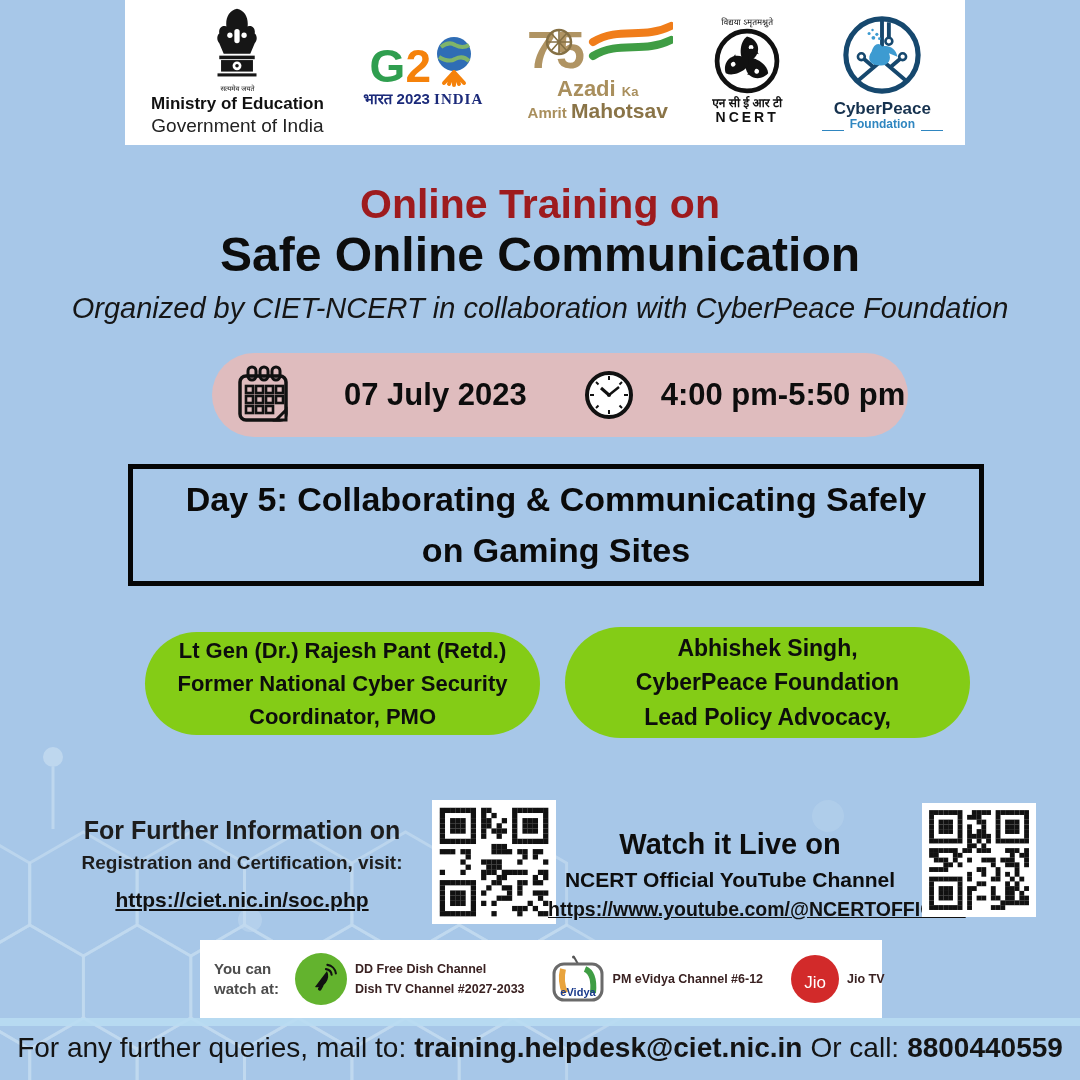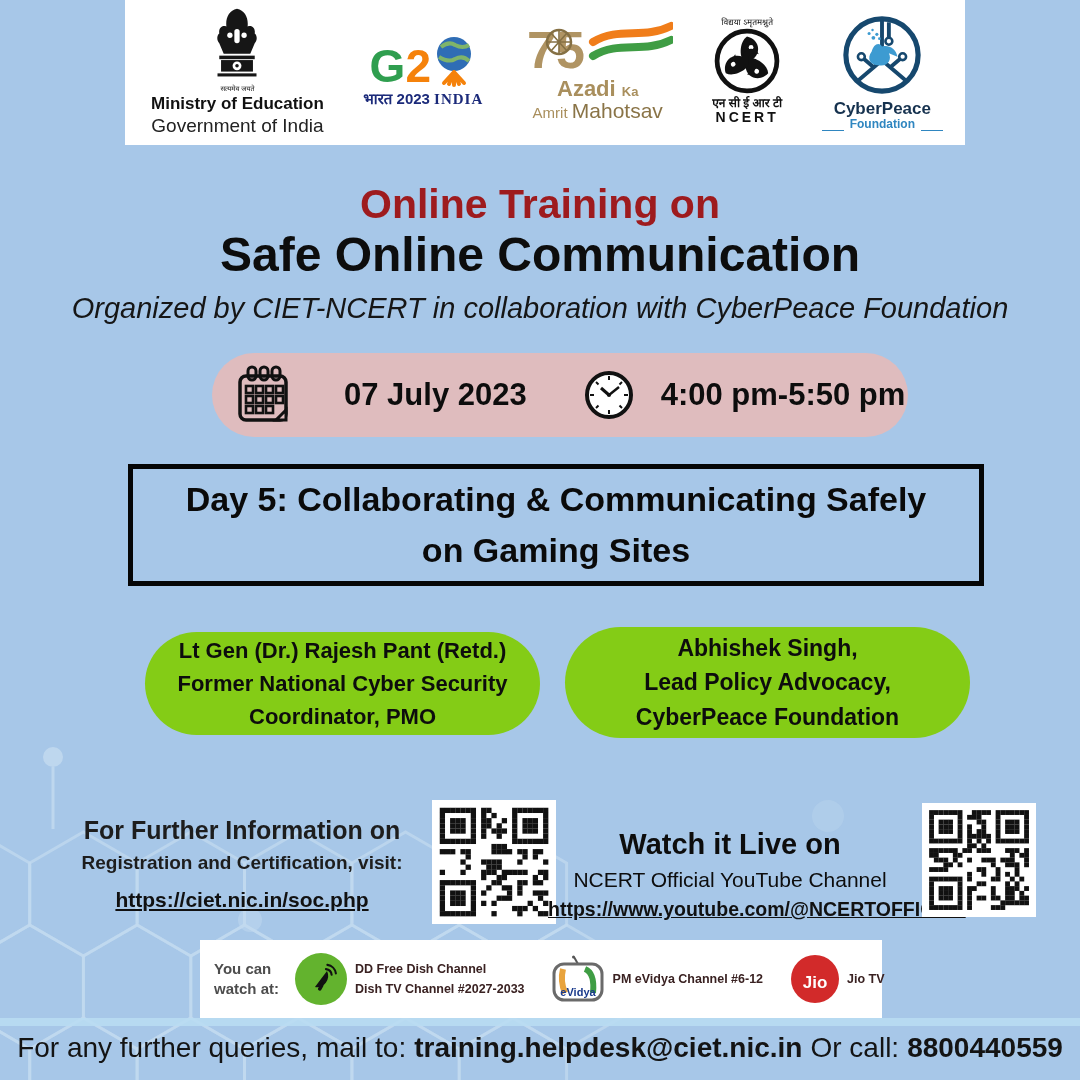--- a/index.html
+++ b/index.html
@@ -24,21 +24,21 @@
 
   .g20-row{display:flex;align-items:flex-end;}
   .g20-g{font-size:46px;font-weight:700;color:#2f9e4f;line-height:.9;}
   .g20-2{font-size:46px;font-weight:700;color:#f5820b;line-height:.9;}
   .g20-bottom{font-size:15px;font-weight:700;color:#1b2a7a;margin-top:4px;white-space:nowrap;}
   .g20-bottom .india{font-family:"Liberation Serif",serif;letter-spacing:1px;}
 
   .azadi{color:#a98f5d;}
   .azadi-l1{font-size:22px;font-weight:700;line-height:1;margin-top:2px;}
   .azadi-l1 small{font-size:13px;font-weight:700;}
-  .azadi-l2{font-size:15px;font-weight:400;line-height:1.05;text-align:center;}
+  .azadi-l2{font-size:15px;font-weight:700;line-height:1.05;text-align:center;}
   .azadi-l2 .big{font-size:21px;color:#8a7447;}
 
   .ncert-motto{font-size:8.5px;color:#111;}
   .ncert-hindi{font-size:12px;font-weight:700;color:#111;margin-top:2px;white-space:nowrap;}
   .ncert-en{font-size:14px;font-weight:700;color:#111;letter-spacing:3px;}
 
   .cp-name{font-size:17px;font-weight:700;color:#16324f;margin-top:2px;}
   .cp-sub{font-size:12px;font-weight:700;color:#2f86c0;display:flex;align-items:flex-end;gap:6px;}
   .cp-sub::before,.cp-sub::after{content:"";display:block;width:22px;height:1.5px;background:#2f86c0;}
 
@@ -70,37 +70,37 @@
   .speaker.s2{left:565px;top:627px;width:405px;height:111px;border-radius:56px;font-size:23px;line-height:1.5;}
 
   
   .info-block{position:absolute;left:58px;top:816px;width:368px;text-align:center;color:#1d1d1d;z-index:1;}
   .info-heading{font-size:25px;font-weight:700;}
   .info-sub{font-size:19px;font-weight:700;margin-top:7px;}
   .info-url{font-size:21px;font-weight:700;margin-top:14px;text-decoration:underline;color:#111;display:inline-block;}
 
   .live-block{position:absolute;left:548px;top:828px;width:364px;text-align:center;color:#0d0d0d;z-index:1;}
   .live-heading{font-size:29px;font-weight:700;}
-  .live-sub{font-size:21px;font-weight:400;margin-top:7px;}
+  .live-sub{font-size:21px;font-weight:700;margin-top:7px;}
   .live-url{font-size:19.5px;font-weight:700;margin-top:6px;text-decoration:underline;color:#111;display:inline-block;}
 
   .qr{position:absolute;background:#fff;z-index:1;}
   .qr.q1{left:432px;top:800px;width:124px;height:124px;}
   .qr.q2{left:922px;top:803px;width:114px;height:114px;}
 
   
   .stripe{position:absolute;left:0;top:1018px;width:1080px;height:8px;background:#b9dcf2;opacity:.9;z-index:1;}
   .channel-bar{position:absolute;left:200px;top:940px;width:682px;height:78px;background:#fff;
     display:flex;align-items:center;z-index:2;box-sizing:border-box;padding:4px 14px;}
   .youcan{font-size:15px;font-weight:700;color:#4d4d4d;line-height:1.35;margin-right:16px;white-space:nowrap;}
   .ch{display:flex;align-items:center;}
   .ch-label{font-size:12.5px;font-weight:700;color:#3a2222;line-height:1.6;margin-left:8px;white-space:nowrap;}
   .dd-circle{width:52px;height:52px;border-radius:50%;background:#63b32e;display:flex;align-items:center;justify-content:center;flex:0 0 auto;}
   .jio-circle{width:48px;height:48px;border-radius:50%;background:#d22a2a;display:flex;align-items:center;justify-content:center;flex:0 0 auto;}
-  .jio-circle span{color:#fff;font-size:17px;font-weight:700;margin-top:8px;}
+  .jio-circle span{color:#fff;font-size:17px;font-weight:400;margin-top:8px;}
   .ch.evidya{margin-left:26px;}
   .ch.jio{margin-left:28px;}
   .evidya-logo{position:relative;width:54px;height:48px;flex:0 0 auto;}
 
   
   .footer-line{position:absolute;left:0;top:1032px;width:1080px;text-align:center;font-size:28px;color:#141414;z-index:2;white-space:nowrap;}
   .footer-line .b{font-weight:700;}
   .footer-line span{margin:0 4px;}
 </style>
 </head>
@@ -277,22 +277,22 @@
     <div>on Gaming Sites</div>
   </div>
 
   <div class="speaker s1">
     <div>Lt Gen (Dr.) Rajesh Pant (Retd.)</div>
     <div>Former National Cyber Security</div>
     <div>Coordinator, PMO</div>
   </div>
   <div class="speaker s2">
     <div>Abhishek Singh,</div>
+    <div>CyberPeace Foundation</div>
     <div>Lead Policy Advocacy,</div>
-    <div>CyberPeace Foundation</div>
   </div>
 
   <div class="info-block">
     <div class="info-heading">For Further Information on</div>
     <div class="info-sub">Registration and Certification, visit:</div>
     <a class="info-url">https://ciet.nic.in/soc.php</a>
   </div>
 
   <svg class="qr q1" id="qr1" viewBox="0 0 100 100">
       <rect width="100" height="100" fill="#fff"></rect>

